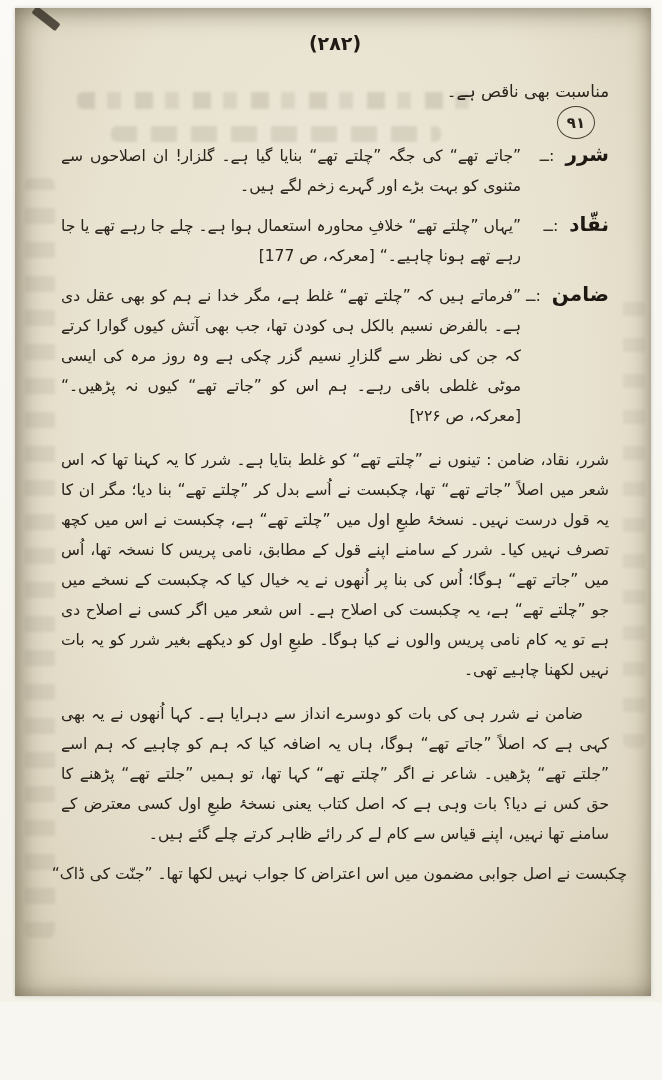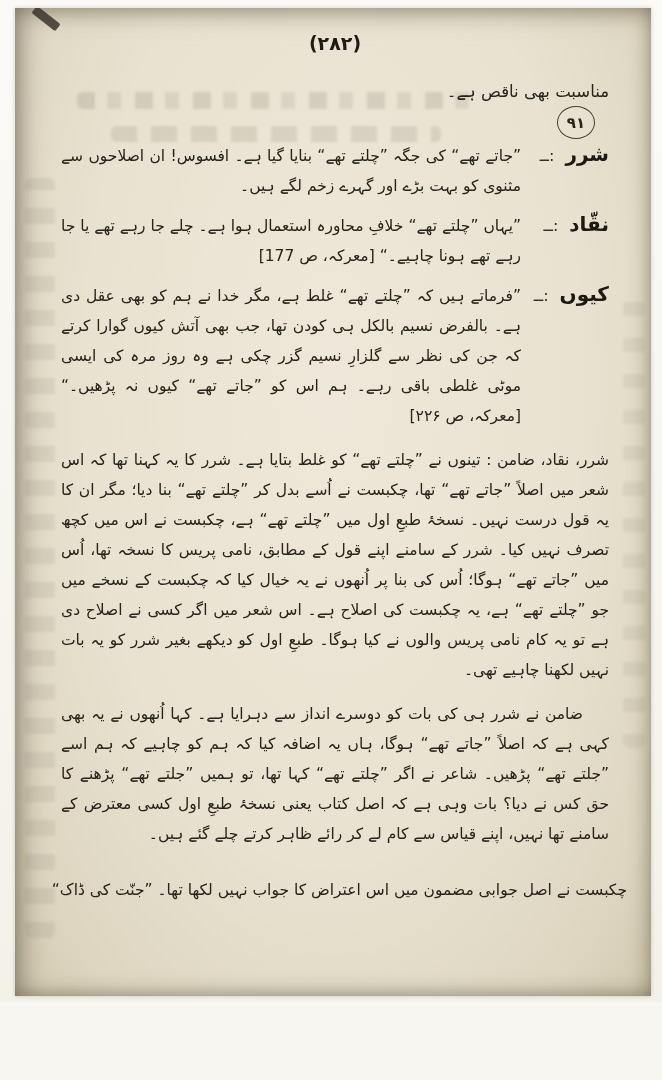--- a/index.html
+++ b/index.html
@@ -132,21 +132,21 @@
     font-size: 15.5px;
     line-height: 30px;
     text-align: justify;
     text-justify: inter-word;
     color: #28231b;
   }
   .para.indent { text-indent: 26px; }
   .para.last {
     margin-right: -18px;
     margin-left: -24px;
-    margin-top: 26px;
+    margin-top: 10px;
     text-align: right;
     font-weight: 500;
   }
 </style>
 </head>
 <body>
 
 <div class="scan">
   <div class="page">
 
@@ -164,34 +164,34 @@
 
       <div class="secnum">
         <span>۹۱</span>
       </div>
 
       <div class="entry first">
         <div class="elabel">
           <span class="lname">شرر</span>
           <span class="lsep">:ــ</span>
         </div>
-        <div class="etext">”جاتے تھے“ کی جگہ ”چلتے تھے“ بنایا گیا ہے۔ افسوس! ان اصلاحوں سے مثنوی کو بہت بڑے اور گہرے زخم لگے ہیں۔</div>
+        <div class="etext">”جاتے تھے“ کی جگہ ”چلتے تھے“ بنایا گیا ہے۔ گلزار! ان اصلاحوں سے مثنوی کو بہت بڑے اور گہرے زخم لگے ہیں۔</div>
       </div>
 
       <div class="entry">
         <div class="elabel">
           <span class="lname">نقّاد</span>
           <span class="lsep">:ــ</span>
         </div>
         <div class="etext">”یہاں ”چلتے تھے“ خلافِ محاورہ استعمال ہوا ہے۔ چلے جا رہے تھے یا جا رہے تھے ہونا چاہیے۔“ [معرکہ، ص 177]</div>
       </div>
 
       <div class="entry">
         <div class="elabel">
-          <span class="lname">کیوں</span>
+          <span class="lname">ضامن</span>
           <span class="lsep">:ــ</span>
         </div>
         <div class="etext">”فرماتے ہیں کہ ”چلتے تھے“ غلط ہے، مگر خدا نے ہم کو بھی عقل دی ہے۔ بالفرض نسیم بالکل ہی کودن تھا، جب بھی آتش کیوں گوارا کرتے کہ جن کی نظر سے گلزارِ نسیم گزر چکی ہے وہ روز مرہ کی ایسی موٹی غلطی باقی رہے۔ ہم اس کو ”جاتے تھے“ کیوں نہ پڑھیں۔“ [معرکہ، ص ۲۲۶]</div>
       </div>
 
       <p class="para">شرر، نقاد، ضامن : تینوں نے ”چلتے تھے“ کو غلط بتایا ہے۔ شرر کا یہ کہنا تھا کہ اس شعر میں اصلاً ”جاتے تھے“ تھا، چکبست نے اُسے بدل کر ”چلتے تھے“ بنا دیا؛ مگر ان کا یہ قول درست نہیں۔ نسخۂ طبعِ اول میں ”چلتے تھے“ ہے، چکبست نے اس میں کچھ تصرف نہیں کیا۔ شرر کے سامنے اپنے قول کے مطابق، نامی پریس کا نسخہ تھا، اُس میں ”جاتے تھے“ ہوگا؛ اُس کی بنا پر اُنھوں نے یہ خیال کیا کہ چکبست کے نسخے میں جو ”چلتے تھے“ ہے، یہ چکبست کی اصلاح ہے۔ اس شعر میں اگر کسی نے اصلاح دی ہے تو یہ کام نامی پریس والوں نے کیا ہوگا۔ طبعِ اول کو دیکھے بغیر شرر کو یہ بات نہیں لکھنا چاہیے تھی۔</p>
 
       <p class="para indent">ضامن نے شرر ہی کی بات کو دوسرے انداز سے دہرایا ہے۔ کہا اُنھوں نے یہ بھی کہی ہے کہ اصلاً ”جاتے تھے“ ہوگا، ہاں یہ اضافہ کیا کہ ہم کو چاہیے کہ ہم اسے ”جلتے تھے“ پڑھیں۔ شاعر نے اگر ”چلتے تھے“ کہا تھا، تو ہمیں ”جلتے تھے“ پڑھنے کا حق کس نے دیا؟ بات وہی ہے کہ اصل کتاب یعنی نسخۂ طبعِ اول کسی معترض کے سامنے تھا نہیں، اپنے قیاس سے کام لے کر رائے ظاہر کرتے چلے گئے ہیں۔</p>
 
       <p class="para last">چکبست نے اصل جوابی مضمون میں اس اعتراض کا جواب نہیں لکھا تھا۔ ”جنّت کی ڈاک“</p>

